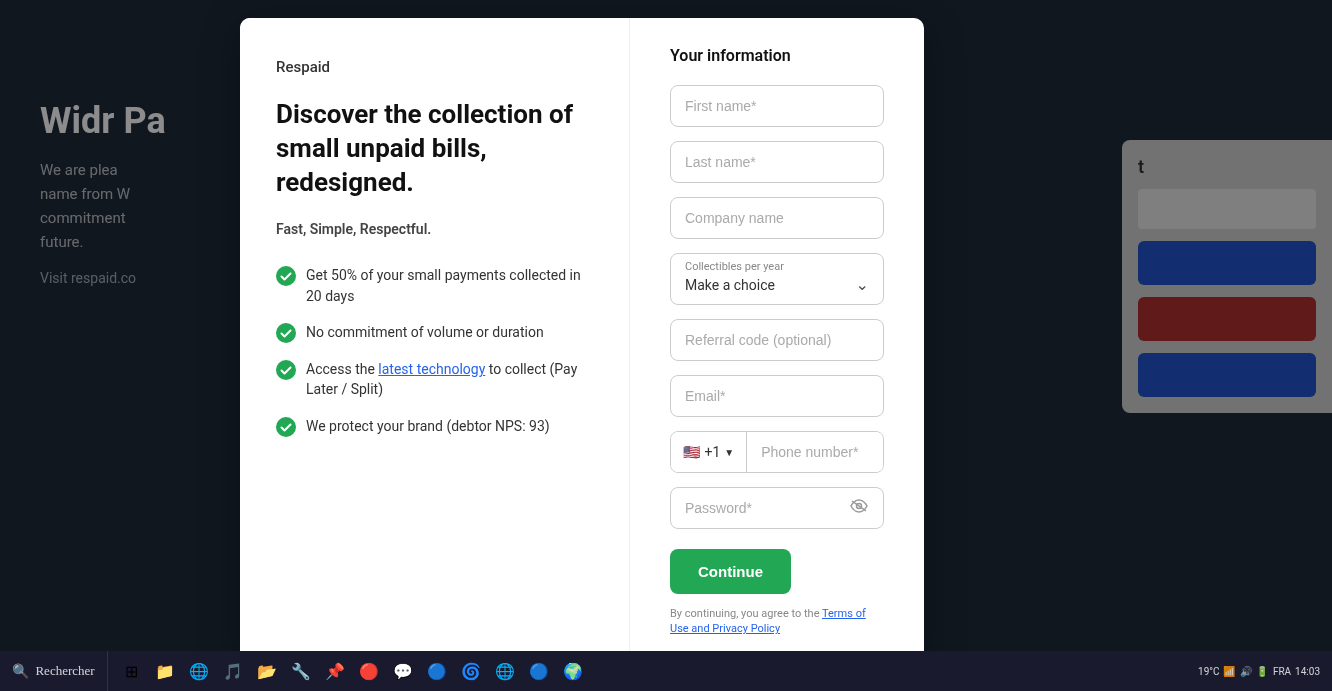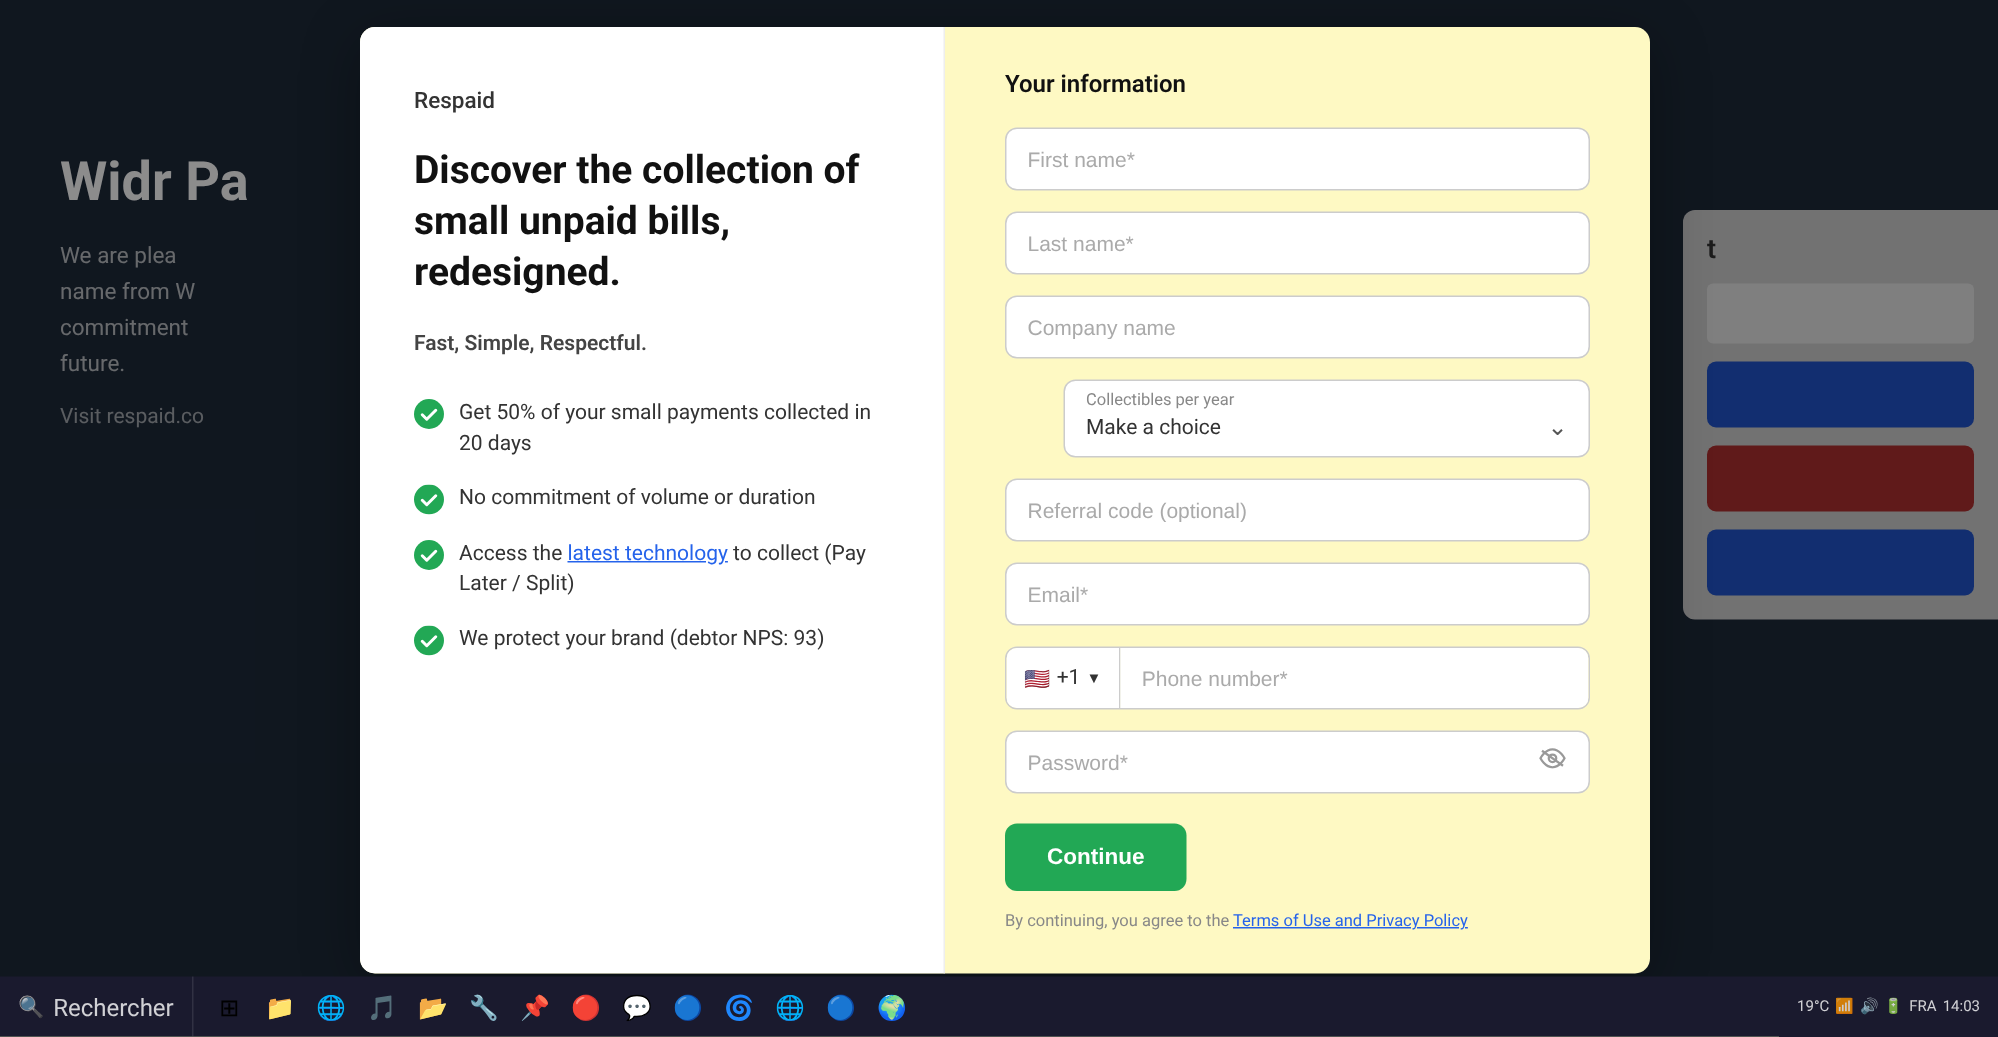--- a/index.html
+++ b/index.html
@@ -100,22 +100,22 @@
       inset: 0;
       background: rgba(0,0,0,0.45);
       z-index: 2;
     }
 
     
     .modal {
       position: absolute;
       top: 18px;
       left: 240px;
-      width: 860px;
-      background: #fef9c3;
+      width: 684px;
+      background: #ffffff;
       border-radius: 10px;
       z-index: 10;
       display: flex;
       overflow: hidden;
       box-shadow: 0 8px 40px rgba(0,0,0,0.3);
     }
 
     
     .modal-left {
       width: 390px;
@@ -354,21 +354,22 @@
       border-right: 1px solid rgba(255,255,255,0.1);
     }
 
     .taskbar-search-icon {
       color: rgba(255,255,255,0.8);
       font-size: 14px;
     }
 
     .taskbar-search-text {
       color: rgba(255,255,255,0.8);
-      font-size: 16px;
+      font-size: 13px;
+      font-family: Liberation Serif, serif;
     }
 
     .taskbar-icons {
       display: flex;
       align-items: center;
       gap: 2px;
       padding: 0 8px;
       height: 100%;
     }
 
@@ -468,21 +469,21 @@
 
     <div class="form-group">
       <input type="text" class="form-input" placeholder="Last name*" style="">
     </div>
 
     <div class="form-group">
       <input type="text" class="form-input" placeholder="Company name" style="">
     </div>
 
     <div class="form-group">
-      <div class="select-wrapper" style="cursor:pointer; position:relative;margin-left:39px;">
+      <div class="select-wrapper" style="cursor:pointer; position:relative;">
         <span class="select-label">Collectibles per year</span>
         <div class="select-display">
           <span class="select-value">Make a choice</span>
           <span class="select-arrow">⌄</span>
         </div>
         <select class="hidden-select">
           <option value="">Make a choice</option>
           <option value="0-100">0-100</option>
           <option value="100-500">100-500</option>
           <option value="500-1000">500-1000</option>

